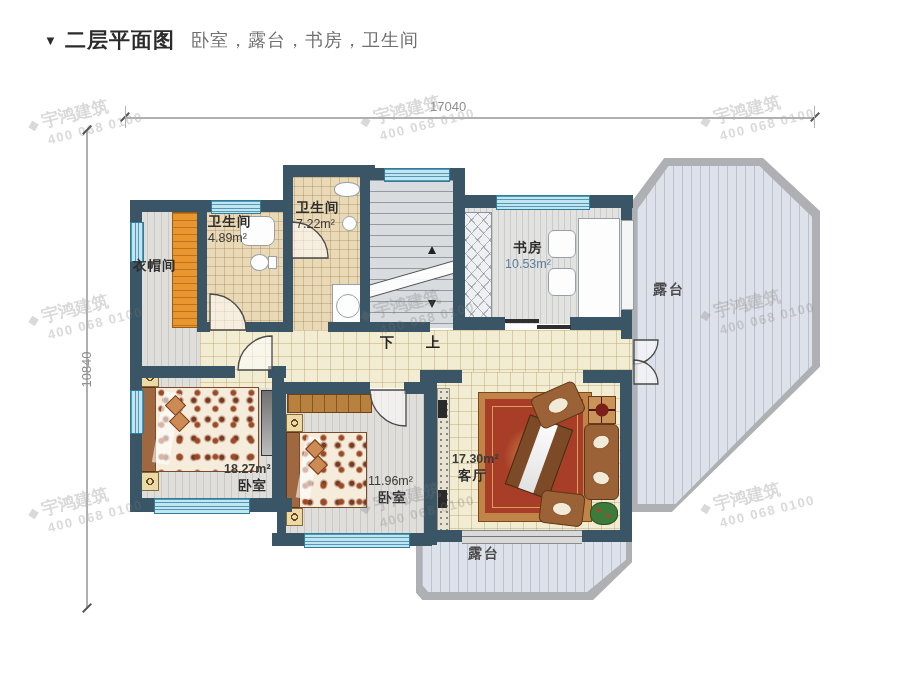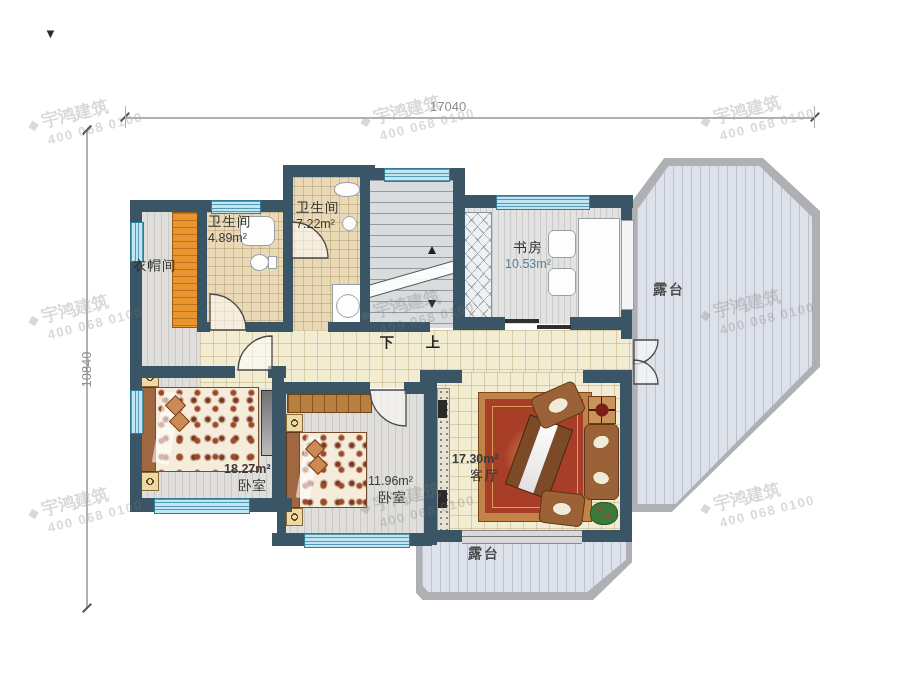--- a/index.html
+++ b/index.html
@@ -94,31 +94,33 @@
   .tri-up{width:0;height:0;border-left:4px solid transparent;border-right:4px solid transparent;
       border-bottom:8px solid #222;z-index:2;}
   .tri-down{width:0;height:0;border-left:4px solid transparent;border-right:4px solid transparent;
       border-top:8px solid #222;z-index:2;}
   .decor-strip{background:#e8e2d2;border:1px solid #9a9486;
       background-image:radial-gradient(circle 1px at 3px 3px,#8a8474 1px,transparent 1.5px);
       background-size:6px 6px;z-index:2;}
   .decor-block{background:#2a2a2a;z-index:3;}
   
   .rlab{display:flex;flex-direction:column;z-index:7;line-height:1.25;}
-  .rname{font-size:13.5px;font-weight:normal;color:#2d2d2d;letter-spacing:1px;white-space:nowrap;}
+  .rname{font-size:13.5px;font-weight:bold;color:#2d2d2d;letter-spacing:1px;white-space:nowrap;}
   .rarea{font-size:12.5px;color:#3a3a3a;white-space:nowrap;}
   .rarea.accent{color:#5b7d99;}
   .stair-lab{font-size:14px;font-weight:bold;color:#222;z-index:7;}
   .terr-lab{font-size:14px;font-weight:bold;color:#4a4a4a;letter-spacing:2px;z-index:7;}
 </style>
 </head>
 <body>
 
 <div class="abs hdr">
   <span class="hdr-marker">▼</span>
+  <span class="hdr-title">二层平面图</span>
+  <span class="hdr-sub">卧室，露台，书房，卫生间</span>
 </div>
 
 <div class="abs wm" style="left:28px;top:100px">
     <div class="wm-row">
       <span class="wm-logo">◆</span>
       <span>宇鸿建筑</span>
     </div>
     <div class="wm-phone">400 068 0100</div>
   </div>
 <div class="abs wm" style="left:360px;top:96px">
@@ -336,18 +338,18 @@
 <div class="abs rlab" style="left:224px;top:462px;align-items:flex-start">
   <span class="rarea" style="font-weight:bold">18.27m²</span>
   <span class="rname" style="margin-left:14px">卧室</span>
 </div>
 <div class="abs rlab" style="left:368px;top:474px">
   <span class="rarea" style="font-weight:normal">11.96m²</span>
   <span class="rname" style="margin-left:10px">卧室</span>
 </div>
 <div class="abs rlab" style="left:452px;top:452px">
   <span class="rarea" style="font-weight:bold">17.30m²</span>
-  <span class="rname" style="margin-left:18px">客厅</span>
+  <span class="rname" style="margin-left:6px">客厅</span>
 </div>
 <div class="abs terr-lab" style="left:653px;top:281px">露台</div>
 <div class="abs terr-lab" style="left:468px;top:545px">露台</div>
 <div class="abs stair-lab" style="left:380px;top:334px">下</div>
 <div class="abs stair-lab" style="left:426px;top:334px">上</div>
 
 </body></html>

